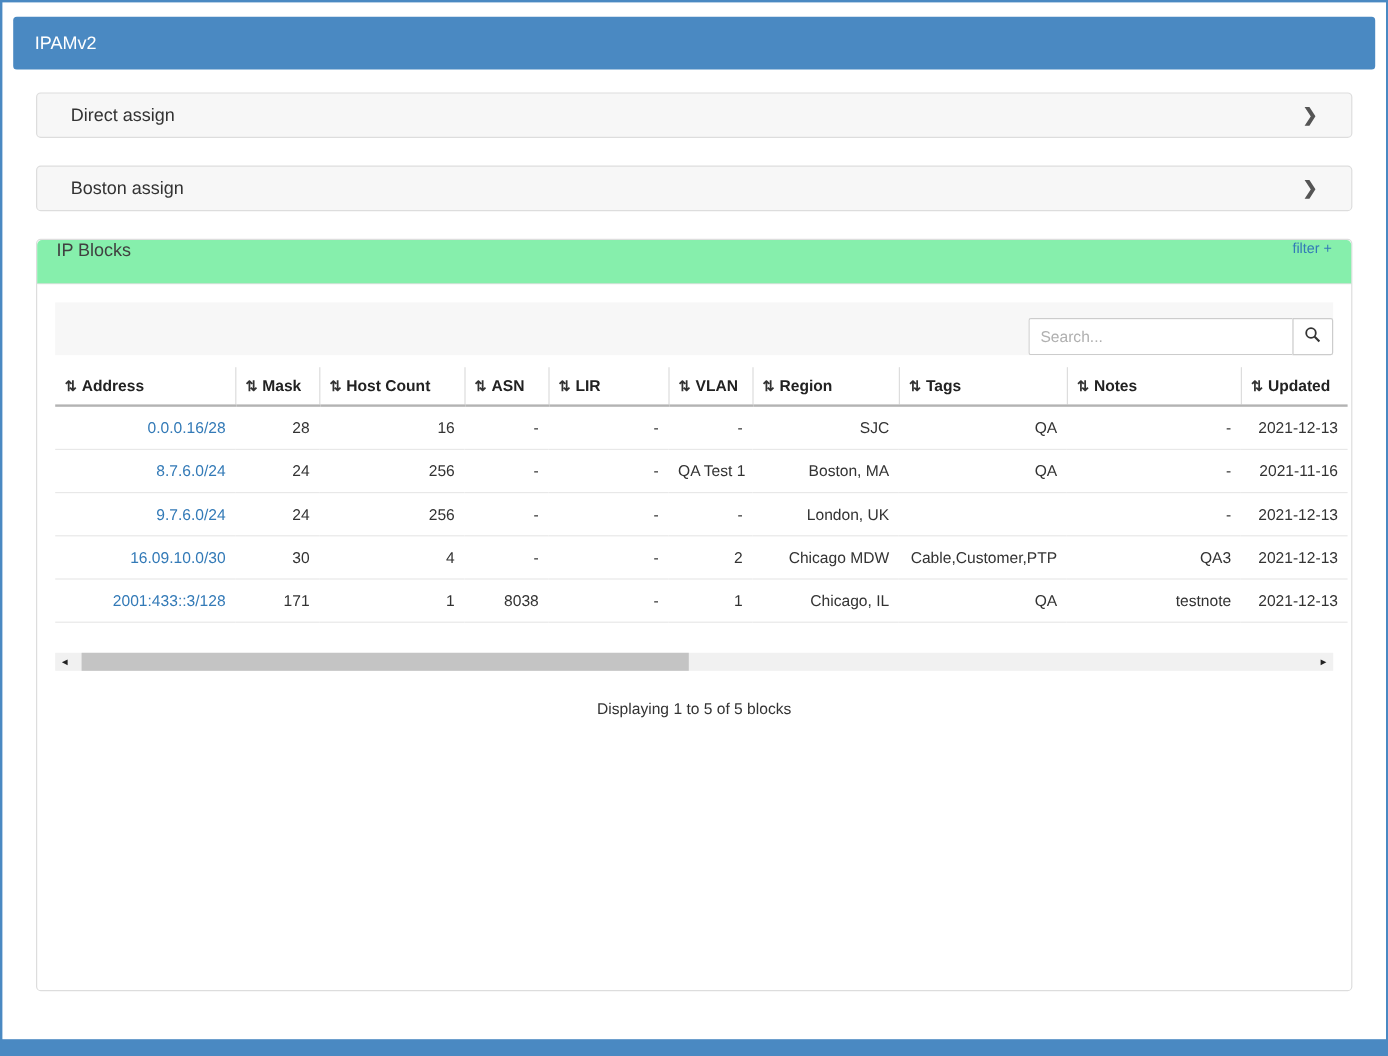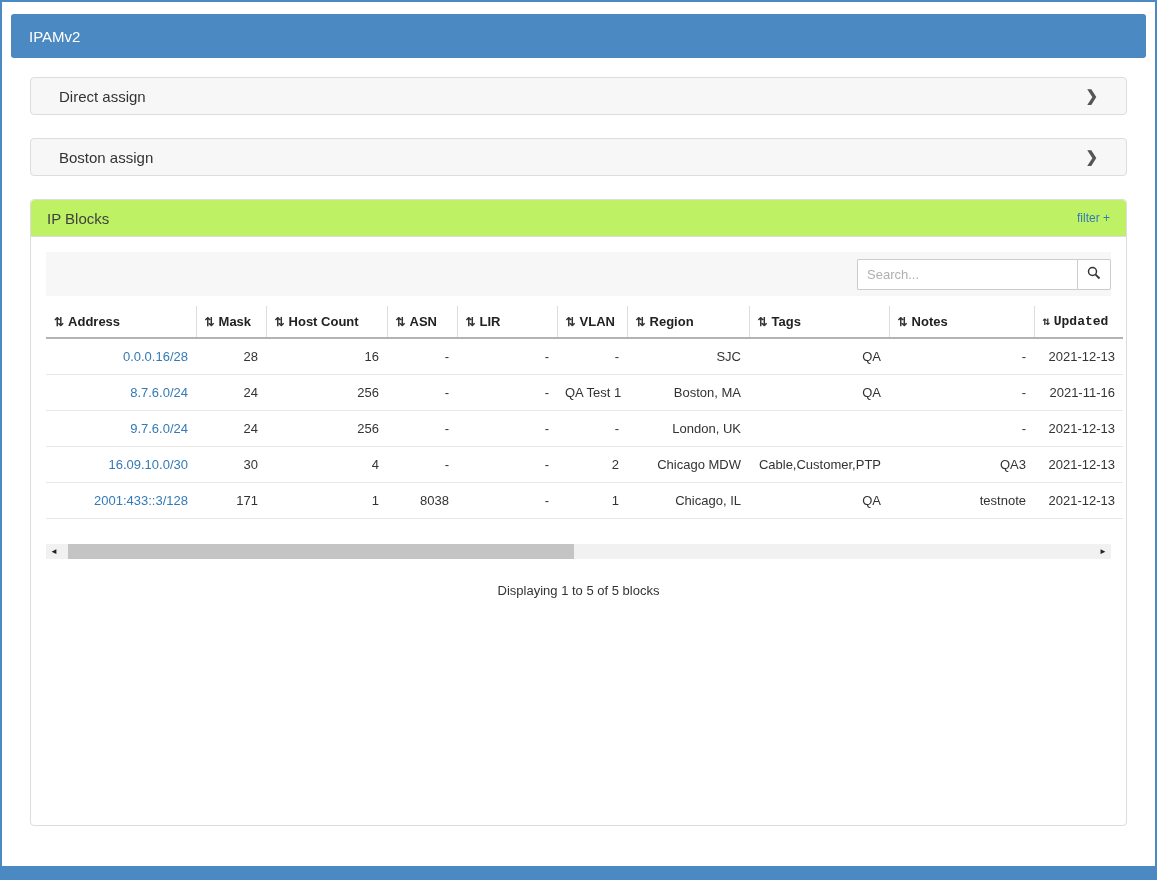--- a/index.html
+++ b/index.html
@@ -52,45 +52,45 @@
     font-size:15px;
     font-weight:bold;
   }
   .panel{
     border:1px solid #ddd;
     border-radius:4px;
     background:#fff;
     margin-bottom:20px;
   }
   .panel-heading{
-    background:#bef264;
+    background:#86efac;
     border-bottom:1px solid #ddd;
     border-radius:4px 4px 0 0;
     height:37px;
     display:flex;
-    align-items:center;
+    align-items:flex-start;
     justify-content:space-between;
     padding:0 16px;
     gap:12px;
   }
   .panel-heading .title{font-size:15px; color:#404040;}
   .filter-link{
     font-size:12px;
     color:var(--link);
     text-decoration:none;
   }
   .panel-body{
     padding:15px;
     min-height:588px;
   }
   .toolbar{
     background:#f7f7f7;
     height:44px;
     display:flex;
-    align-items:center;
+    align-items:flex-end;
     justify-content:flex-end;
     margin-bottom:10px;
   }
   .input-group{display:flex;}
   .search-input{
     width:220px;
     height:31px;
     border:1px solid #ccc;
     border-right:none;
     border-radius:2px 0 0 2px;
@@ -121,21 +121,21 @@
     text-align:left;
     font-size:13px;
     color:#222;
     padding:8px 8px;
     border-right:1px solid #ddd;
     border-bottom:2px solid #b3b3b3;
     white-space:nowrap;
     overflow:hidden;
     cursor:pointer;
   }
-  th:last-child{border-right:none;font-family:Liberation Mono, monospace;}
+  th:last-child{border-right:none;}
   .sort-icon{
     font-size:12px;
     margin-right:4px;
     color:#333;
   }
   td{
     font-size:13px;
     color:#333;
     padding:10px 8px;
     border-bottom:1px solid #e8e8e8;

